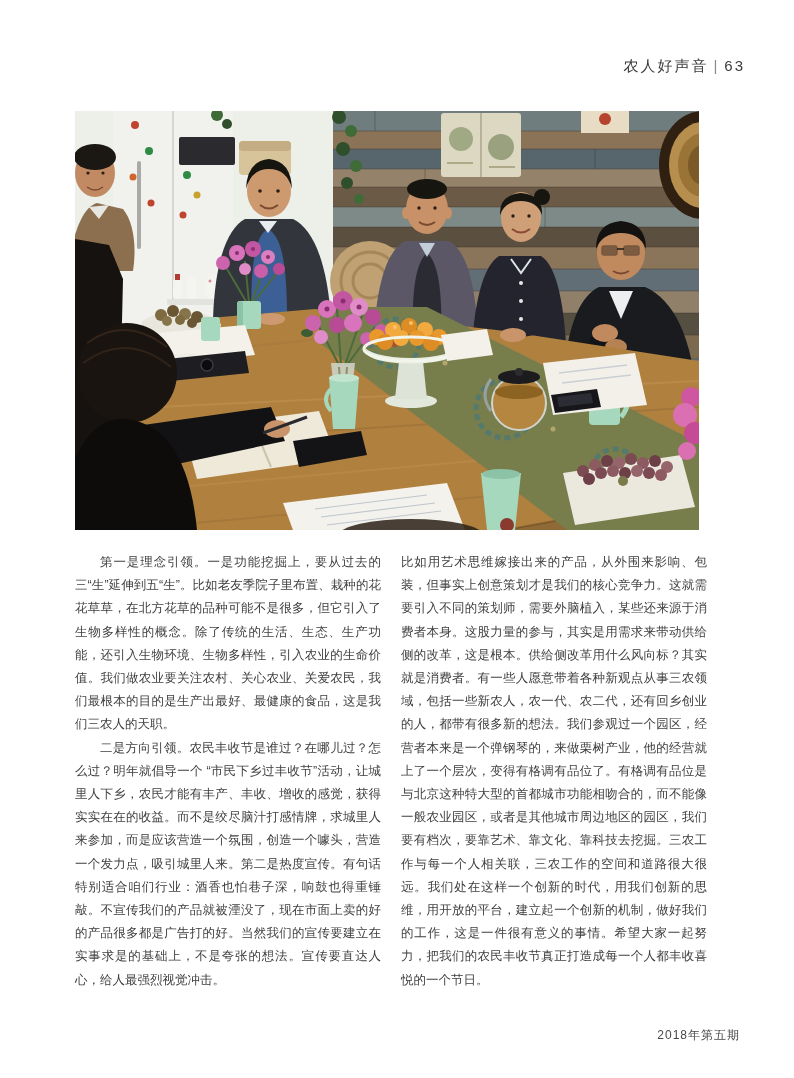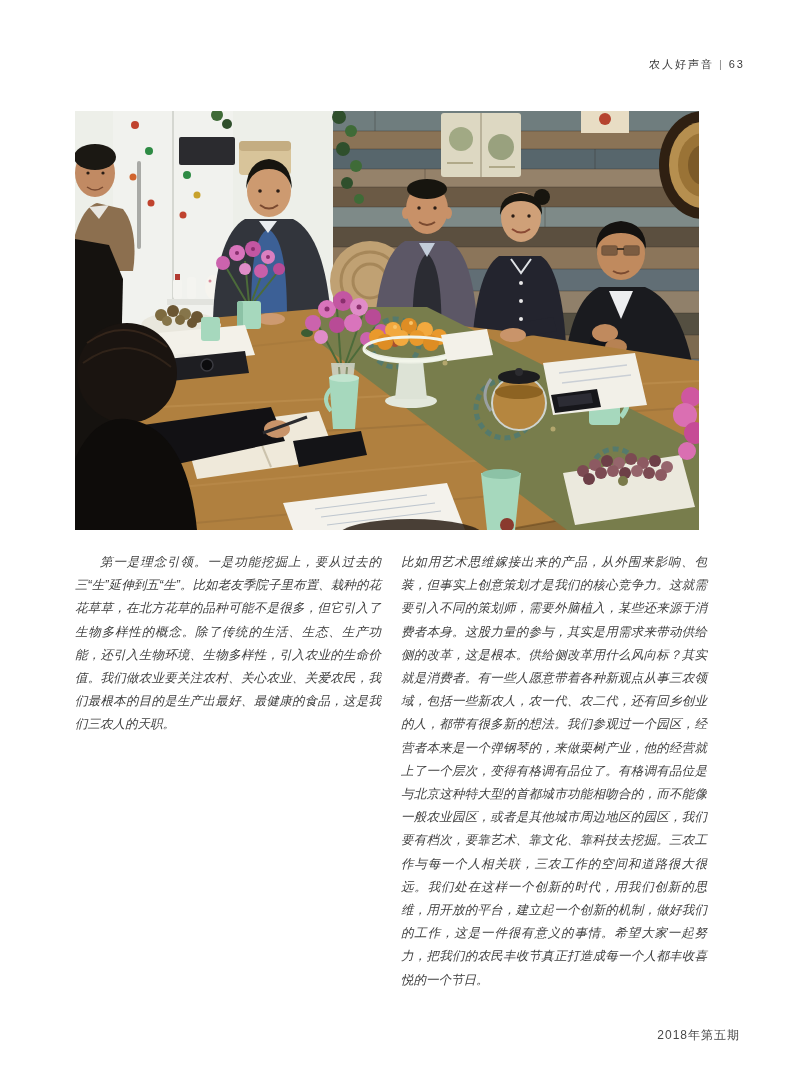--- a/index.html
+++ b/index.html
@@ -2,33 +2,33 @@
 <html><head>
 <meta charset="utf-8">
 <style>
   html,body{margin:0;padding:0;}
   body{
     width:794px;height:1078px;position:relative;background:#ffffff;
     font-family:"Liberation Sans","DejaVu Sans",sans-serif;overflow:hidden;
   }
   .header{
     position:absolute;top:57px;right:49px;
-    font-size:11px;color:#3c3c3c;letter-spacing:2px;white-space:nowrap;
+    font-size:15px;color:#3c3c3c;letter-spacing:2px;white-space:nowrap;
   }
   .header .sep{color:#8a8a8a;margin:0 5px;font-weight:300;}
   .photo{
     position:absolute;left:75px;top:111px;width:624px;height:419px;
     background:#cbb9a0;overflow:hidden;
   }
   .photo svg{display:block;}
   .columns{
     position:absolute;left:75px;top:551px;width:632px;
     display:flex;gap:20px;
   }
-  .col{width:306px;font-style:italic;}
+  .col{width:306px;}
   .col p{
     margin:0;font-size:12.5px;line-height:23.2px;color:#3e3e3e;
     text-align:justify;word-break:break-all;
   }
   .col p.indent{text-indent:2em;}
   .footer{
     position:absolute;top:1027px;right:54px;
     font-size:12px;color:#474747;letter-spacing:1px;white-space:nowrap;
   }
 </style>
@@ -416,20 +416,21 @@
       <path d="M8,252 Q52,220 96,256" stroke="#463122" stroke-width="2" fill="none" opacity="0.5"></path>
       <path d="M-20,419 Q0,302 52,308 Q112,316 122,419 Z" fill="#0e0c0a"></path>
       <ellipse cx="336" cy="424" rx="72" ry="16" fill="#2a2016" opacity="0.85"></ellipse>
     </g>
   </svg>
 </div>
 
 <div class="columns">
   <div class="col">
     <p class="indent">第一是理念引领。一是功能挖掘上，要从过去的三“生”延伸到五“生”。比如老友季院子里布置、栽种的花花草草，在北方花草的品种可能不是很多，但它引入了生物多样性的概念。除了传统的生活、生态、生产功能，还引入生物环境、生物多样性，引入农业的生命价值。我们做农业要关注农村、关心农业、关爱农民，我们最根本的目的是生产出最好、最健康的食品，这是我们三农人的天职。</p>
+    <p class="indent">二是方向引领。农民丰收节是谁过？在哪儿过？怎么过？明年就倡导一个 “市民下乡过丰收节”活动，让城里人下乡，农民才能有丰产、丰收、增收的感觉，获得实实在在的收益。而不是绞尽脑汁打感情牌，求城里人来参加，而是应该营造一个氛围，创造一个噱头，营造一个发力点，吸引城里人来。第二是热度宣传。有句话特别适合咱们行业：酒香也怕巷子深，响鼓也得重锤敲。不宣传我们的产品就被湮没了，现在市面上卖的好的产品很多都是广告打的好。当然我们的宣传要建立在实事求是的基础上，不是夸张的想法。宣传要直达人心，给人最强烈视觉冲击。</p>
   </div>
   <div class="col">
     <p>比如用艺术思维嫁接出来的产品，从外围来影响、包装，但事实上创意策划才是我们的核心竞争力。这就需要引入不同的策划师，需要外脑植入，某些还来源于消费者本身。这股力量的参与，其实是用需求来带动供给侧的改革，这是根本。供给侧改革用什么风向标？其实就是消费者。有一些人愿意带着各种新观点从事三农领域，包括一些新农人，农一代、农二代，还有回乡创业的人，都带有很多新的想法。我们参观过一个园区，经营者本来是一个弹钢琴的，来做栗树产业，他的经营就上了一个层次，变得有格调有品位了。有格调有品位是与北京这种特大型的首都城市功能相吻合的，而不能像一般农业园区，或者是其他城市周边地区的园区，我们要有档次，要靠艺术、靠文化、靠科技去挖掘。三农工作与每一个人相关联，三农工作的空间和道路很大很远。我们处在这样一个创新的时代，用我们创新的思维，用开放的平台，建立起一个创新的机制，做好我们的工作，这是一件很有意义的事情。希望大家一起努力，把我们的农民丰收节真正打造成每一个人都丰收喜悦的一个节日。</p>
   </div>
 </div>
 
 <div class="footer">
   <span>2018年第五期</span>
 </div>
 

